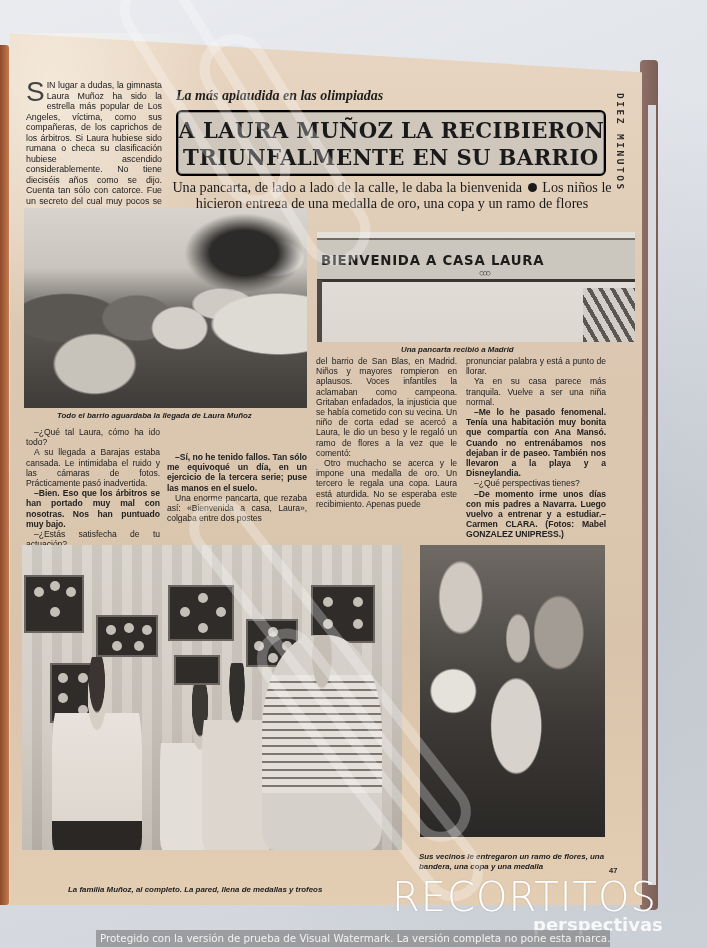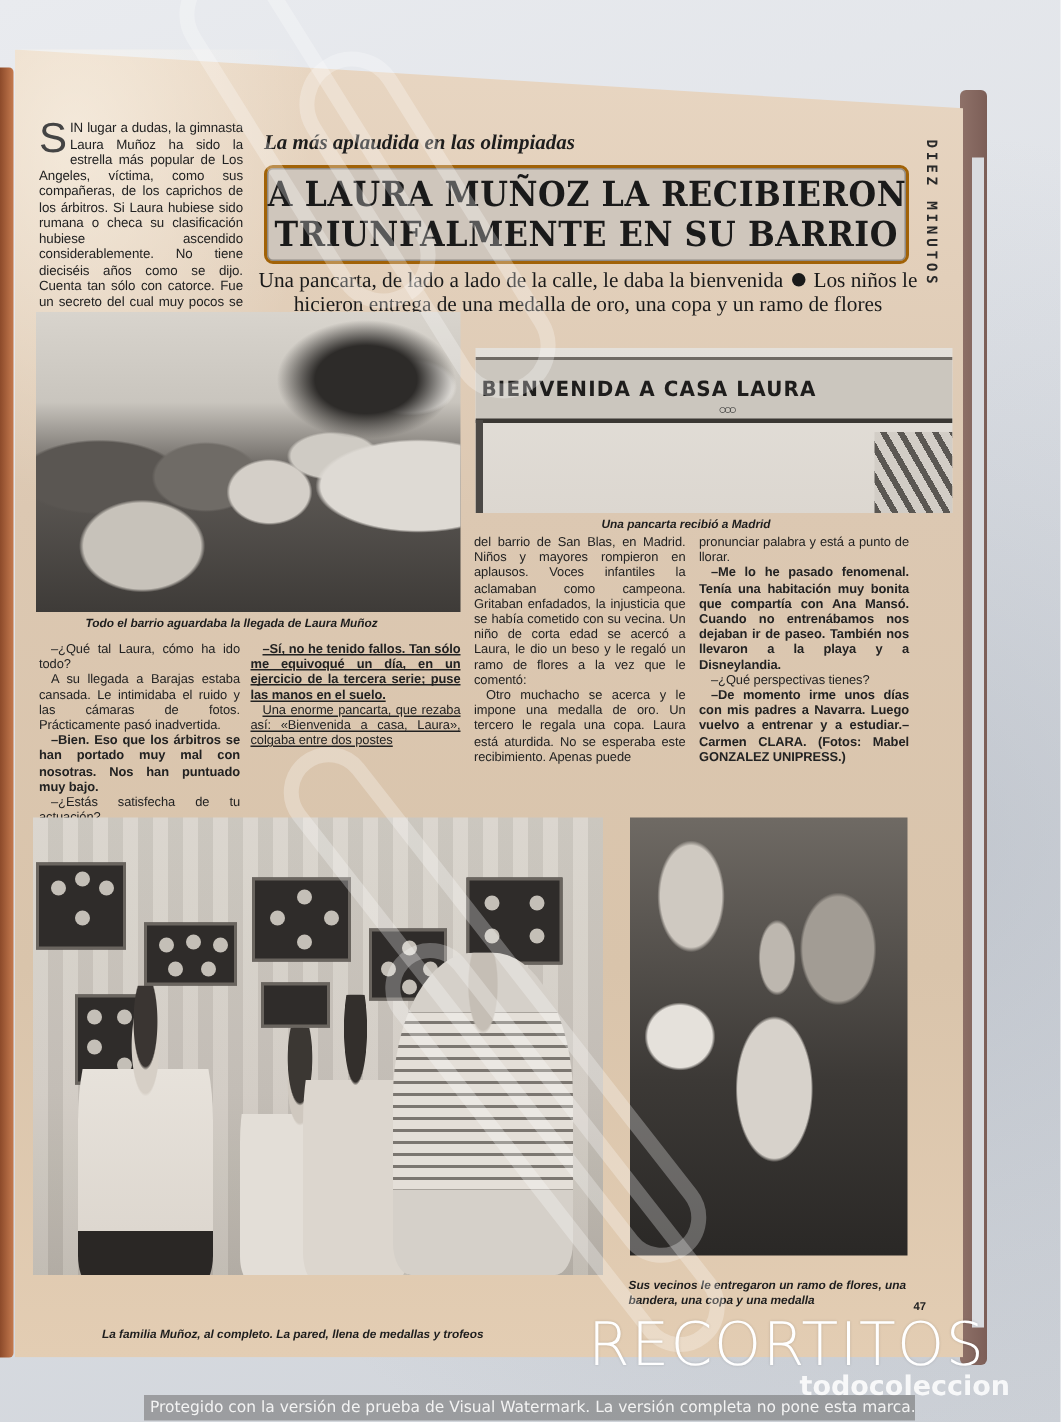--- a/index.html
+++ b/index.html
@@ -54,21 +54,21 @@
       float: left; font-size: 28px; line-height: 22px; color: #444;
       font-family: "Liberation Sans", sans-serif; margin-right: 2px; margin-top: 1px;
     }
     .kicker {
       position: absolute; left: 176px; top: 88px;
       font-family: "Liberation Serif", serif;
       font-style: italic; font-weight: bold; font-size: 14px; color: #1d1d1d;
     }
     .headline-box {
       position: absolute; left: 176px; top: 110px; width: 430px; height: 66px;
-      border: 2px solid #a16207; border-radius: 6px;
+      border: 2px solid #000000; border-radius: 6px;
       background: #cfc6bc;
       box-shadow: inset 0 0 0 1px #8f8a84;
       display: flex; flex-direction: column; justify-content: center; align-items: center;
     }
     .headline-line {
       font-family: "DejaVu Serif", serif; font-weight: bold;
       font-size: 23px; line-height: 27px; color: #1a1a1a; letter-spacing: 0.4px;
       white-space: nowrap;
       transform: scaleX(0.92);
     }
@@ -231,30 +231,31 @@
   <div class="scaffold"></div>
 </div>
 <div class="caption" style="left:401px; top:345px;">Una pancarta recibió a Madrid</div>
 
 <div class="col-text" style="left:26px; top:427px; width:134px;">
   <p>–¿Qué tal Laura, cómo ha ido todo?</p>
   <p>A su llegada a Barajas estaba cansada. Le intimidaba el ruido y las cámaras de fotos. Prácticamente pasó inadvertida.</p>
   <p class="bold">–Bien. Eso que los árbitros se han portado muy mal con nosotras. Nos han puntuado muy bajo.</p>
   <p>–¿Estás satisfecha de tu actuación?</p>
 </div>
-<div class="col-text" style="left:167px; top:427px; width:140px;text-decoration:underline;">
+<div class="col-text" style="left:167px; top:452px; width:140px;">
   <p class="bold">–Sí, no he tenido fallos. Tan sólo me equivoqué un día, en un ejercicio de la tercera serie; puse las manos en el suelo.</p>
   <p>Una enorme pancarta, que rezaba así: «Bienvenida a casa, Laura», colgaba entre dos postes</p>
 </div>
 <div class="col-text" style="left:316px; top:356px; width:141px;">
   <p class="noindent">del barrio de San Blas, en Madrid. Niños y mayores rompieron en aplausos. Voces infantiles la aclamaban como campeona. Gritaban enfadados, la injusticia que se había cometido con su vecina. Un niño de corta edad se acercó a Laura, le dio un beso y le regaló un ramo de flores a la vez que le comentó:</p>
   <p>Otro muchacho se acerca y le impone una medalla de oro. Un tercero le regala una copa. Laura está aturdida. No se esperaba este recibimiento. Apenas puede</p>
 </div>
 <div class="col-text" style="left:466px; top:356px; width:140px;">
   <p class="noindent">pronunciar palabra y está a punto de llorar.</p>
+  <p>Ya en su casa parece más tranquila. Vuelve a ser una niña normal.</p>
   <p class="bold">–Me lo he pasado fenomenal. Tenía una habitación muy bonita que compartía con Ana Mansó. Cuando no entrenábamos nos dejaban ir de paseo. También nos llevaron a la playa y a Disneylandia.</p>
   <p>–¿Qué perspectivas tienes?</p>
   <p class="bold">–De momento irme unos días con mis padres a Navarra. Luego vuelvo a entrenar y a estudiar.–Carmen CLARA. (Fotos: Mabel GONZALEZ UNIPRESS.)</p>
 </div>
 
 <div class="photo photo3">
   <div class="frame" style="left:2px; top:30px; width:60px; height:58px;">
     <div class="medal" style="left:8px; top:10px;"></div>
       <div class="medal" style="left:24px; top:4px;"></div>
       <div class="medal" style="left:40px; top:10px;"></div>
@@ -303,14 +304,14 @@
 <div class="caption" style="left:419px; top:852px; width:190px;">Sus vecinos le entregaron un ramo de flores, una bandera, una copa y una medalla</div>
 
 <div class="page-number">47</div>
 
 <div class="wm-diagonal" style="left:170px; top:-40px; width:70px; height:260px; transform: rotate(-32deg);"></div>
 <div class="wm-diagonal" style="left:250px; top:20px; width:70px; height:260px; transform: rotate(-32deg);"></div>
 <div class="wm-diagonal" style="left:300px; top:460px; width:60px; height:420px; transform: rotate(-38deg);"></div>
 <div class="wm-diagonal" style="left:340px; top:600px; width:60px; height:330px; transform: rotate(-38deg);"></div>
 
 <div class="wm-brand">RECORTITOS</div>
-<div class="wm-site">todocoleccion</div>
+<div class="wm-site">perspectivas</div>
 <div class="wm-bar">Protegido con la versión de prueba de Visual Watermark. La versión completa no pone esta marca.</div>
 
 </body></html>

